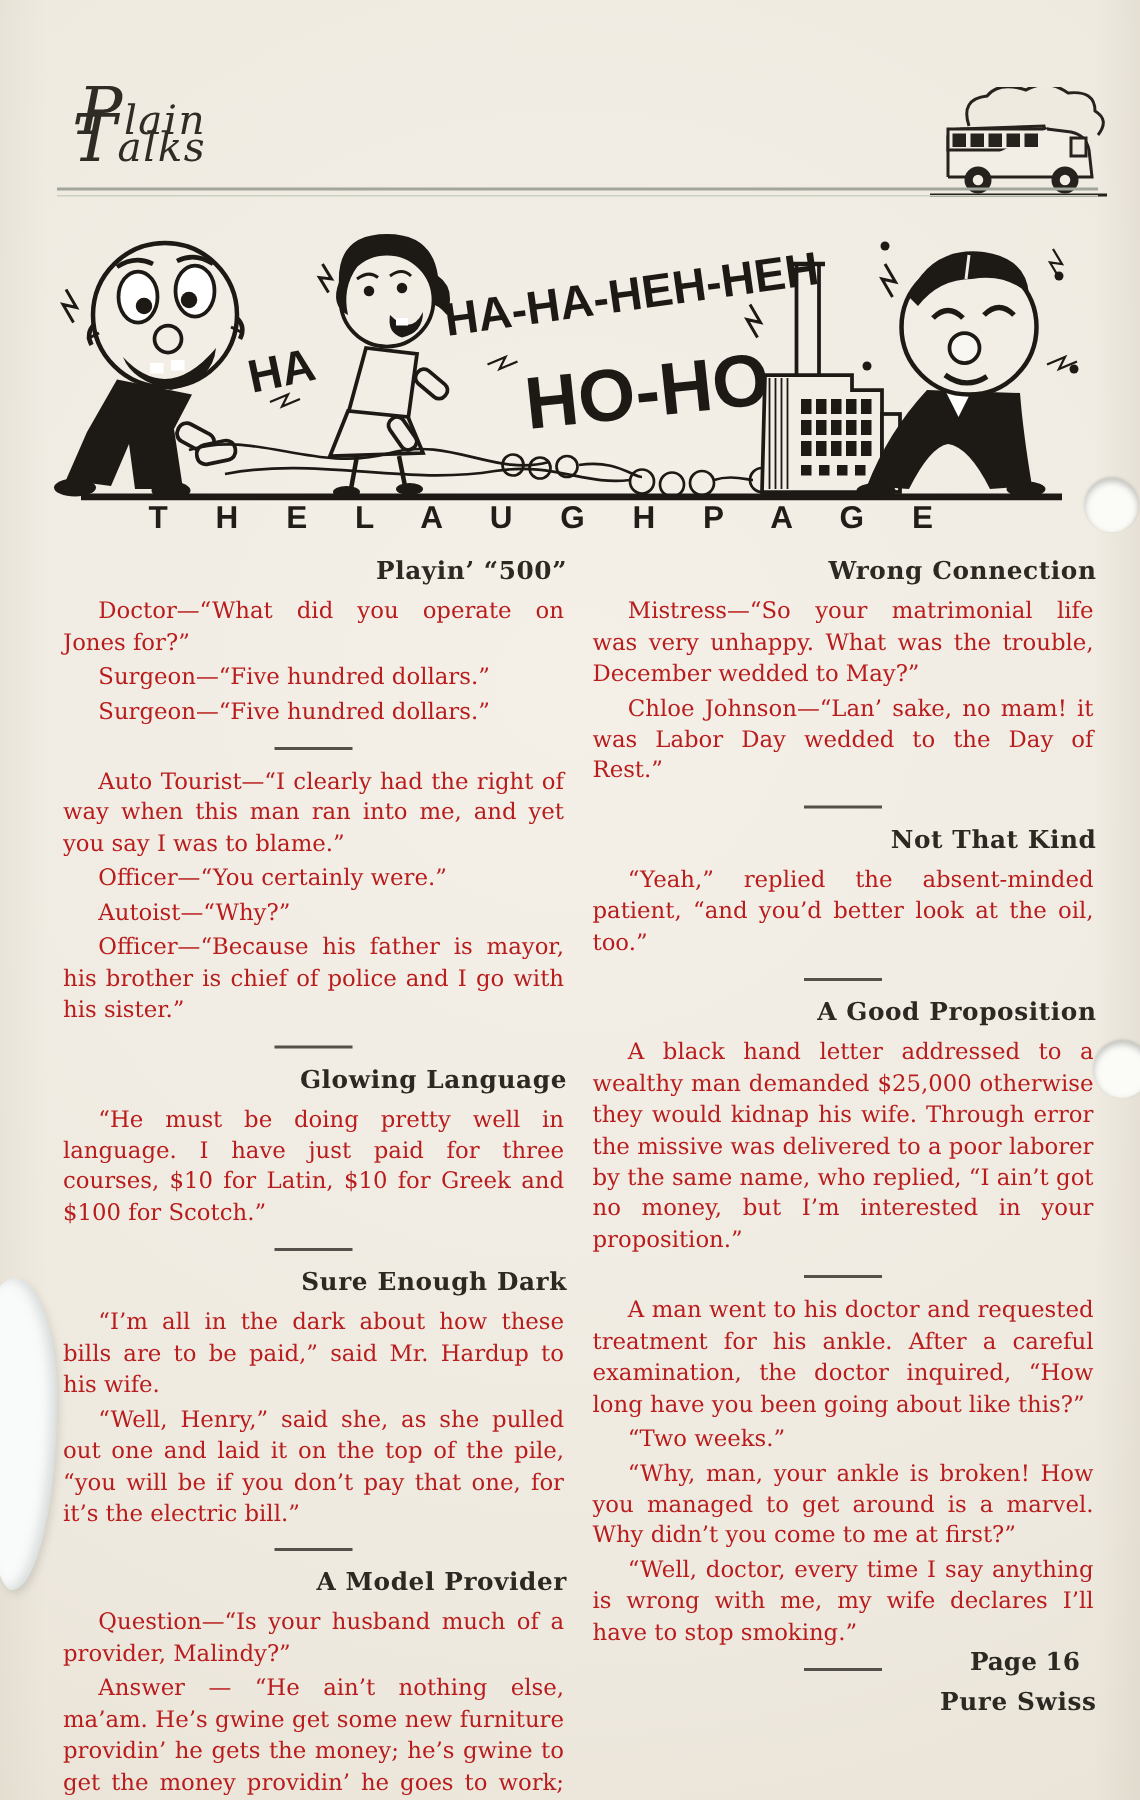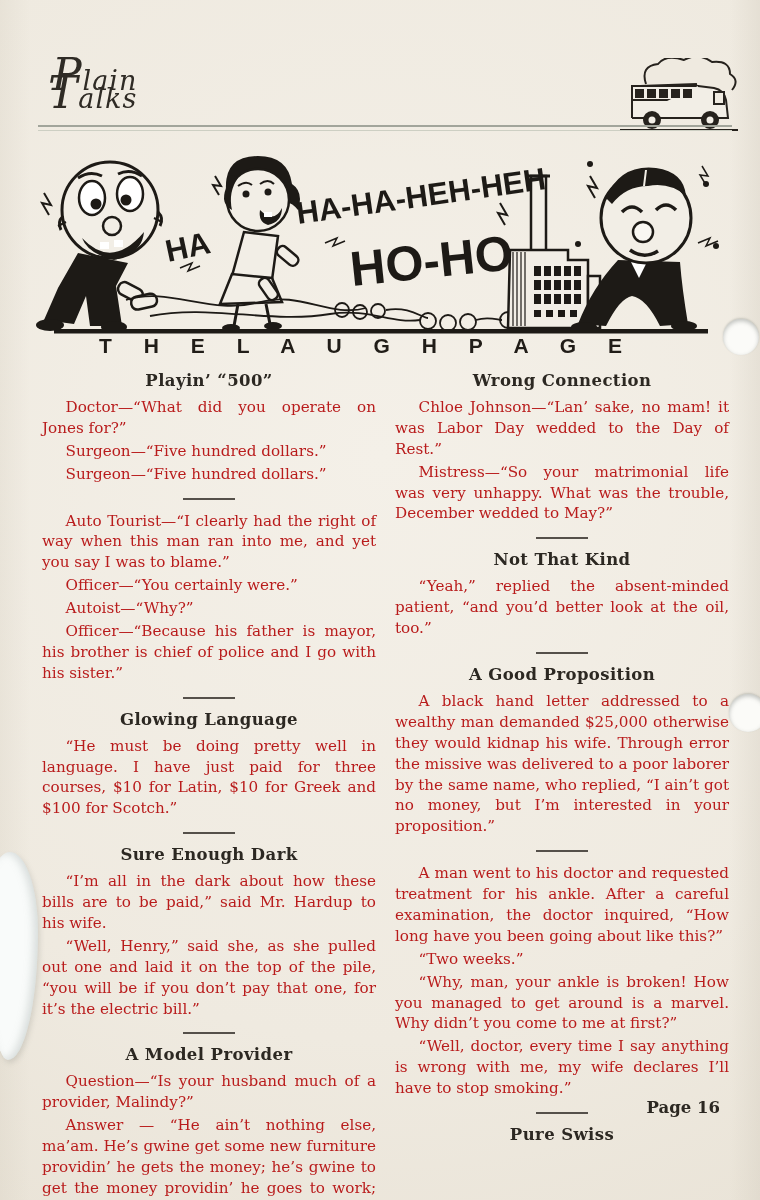--- a/index.html
+++ b/index.html
@@ -20,21 +20,21 @@
   .headrule{left:38px;top:125px;width:694px;height:3px;
     border-top:2px solid #a2a59b;border-bottom:1px solid #cdcfc3;}
   
   .banner{left:30px;top:148px;}
   .laughpage{left:27px;top:334px;width:680px;text-align:center;
     font-family:"Liberation Sans",sans-serif;font-weight:600;font-size:21px;
     letter-spacing:.62em;color:#211d18;white-space:nowrap;}
   
   .cols{left:40px;top:371px;width:692px;display:flex;gap:15px;}
   .col{width:338px;}
-  .joke-title{font-size:16.5px;font-weight:bold;text-align:center;margin:0 0 7px 0;
+  .joke-title{font-size:16.5px;font-weight:bold;text-align:right;margin:0 0 7px 0;
     letter-spacing:.4px;color:#2c2822;}
   .joke p{margin:2px;font-size:15.2px;line-height:1.375;text-align:justify;text-indent:1.55em;color:#b91c1c;}
   .divider{width:52px;height:2px;background:#55504a;margin:13px auto 11px auto;}
   
   .pageno{right:40px;top:1098px;font-size:16.5px;font-weight:bold;color:#2c2822;}
   
   .punch{position:absolute;border-radius:50%;background:#fbfbf8;
     box-shadow:inset 0 2px 4px rgba(120,125,120,.45), 0 -1px 2px rgba(130,135,130,.35);}
   .punch1{left:723px;top:319px;width:36px;height:36px;}
   .punch2{left:729px;top:694px;width:38px;height:38px;}
@@ -234,22 +234,22 @@
       <h3 class="joke-title">A Model Provider</h3>
       <p>Question—“Is your husband much of a provider, Malindy?”</p>
       <p>Answer — “He ain’t nothing else, ma’am. He’s gwine get some new furniture providin’ he gets the money; he’s gwine to get the money providin’ he goes to work; he’s gwine to work providin’ the job suits him. I never see such a providin’ man in all mah days.”</p>
     </div>
 
   </div>
   <div class="col">
 
     <div class="joke">
       <h3 class="joke-title">Wrong Connection</h3>
+      <p>Mistress—“So your matrimonial life was very unhappy. What was the trouble, December wedded to May?”</p>
       <p>Chloe Johnson—“Lan’ sake, no mam! it was Labor Day wedded to the Day of Rest.”</p>
-      <p>Mistress—“So your matrimonial life was very unhappy. What was the trouble, December wedded to May?”</p>
     </div>
     <div class="divider"></div>
 
     <div class="joke">
       <h3 class="joke-title">Not That Kind</h3>
       <p>“Yeah,” replied the absent-minded patient, “and you’d better look at the oil, too.”</p>
     </div>
     <div class="divider"></div>
 
     <div class="joke">

